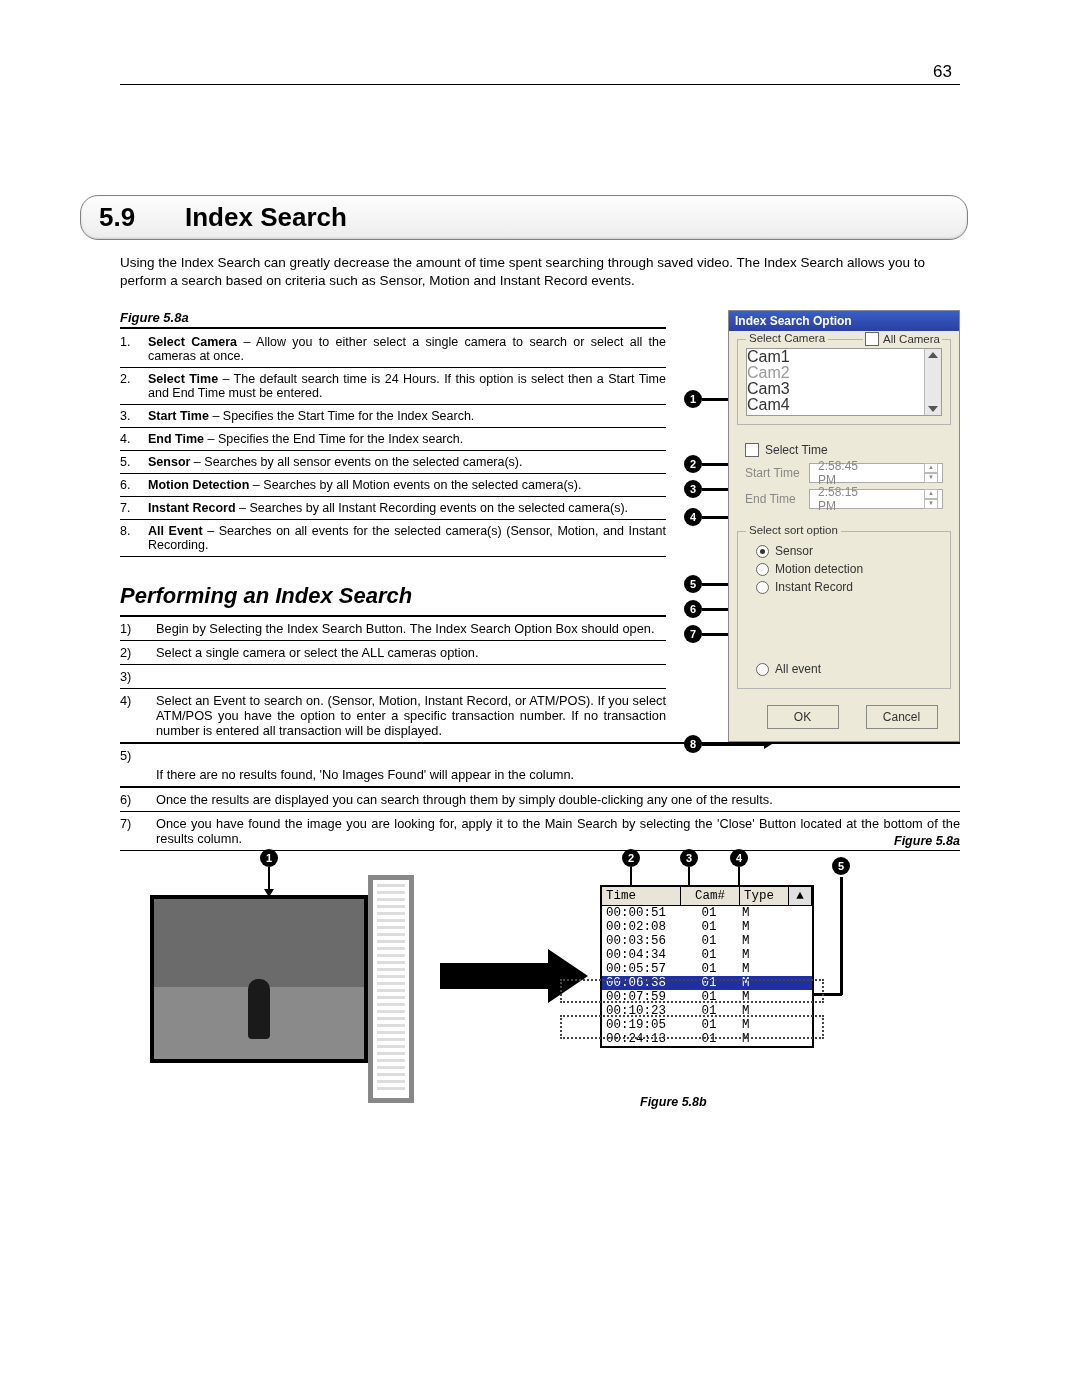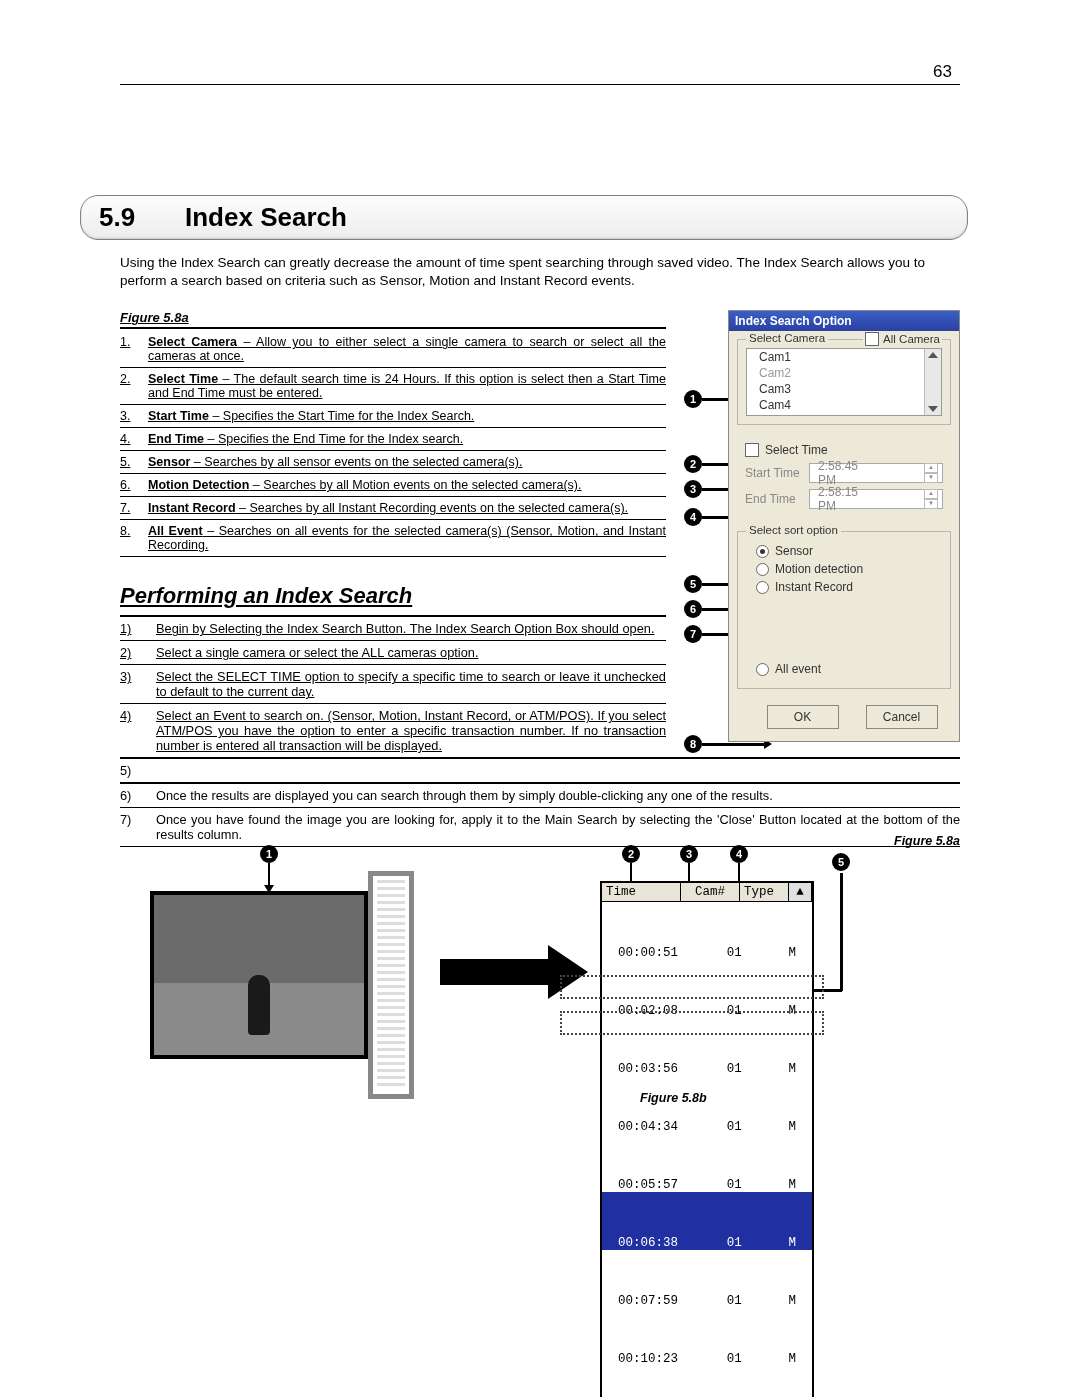--- a/index.html
+++ b/index.html
@@ -49,21 +49,20 @@
     font-weight: bold;
   }
   .intro {
     margin: 14px 0 20px 0;
     font-size: 13.5px;
     line-height: 1.35;
   }
   .twocol {
     display: flex;
     gap: 24px;
-    text-decoration: underline;
   }
   .leftcol {
     flex: 1;
     min-width: 0;
   }
   .figlabel {
     font-style: italic;
     font-weight: bold;
     font-size: 13px;
     margin-bottom: 2px;
@@ -141,23 +140,23 @@
     background: #ece9d8;
     padding: 0 3px;
     font-size: 11.5px;
   }
   .camlist {
     background: #fff;
     border: 1px solid #9a9a9a;
     height: 66px;
     overflow: hidden;
     position: relative;
-    padding-left: 12px;
+    padding-left: 0;
     line-height: 16px;
-    font-size: 12px;
+    font-size: 16px;
   }
   .camlist .cam:nth-child(2){color:#999;}
   .camlist .sb {
     position: absolute; right: 0; top: 0; bottom: 0; width: 16px;
     background: #e8e8e8; border-left: 1px solid #bbb;
   }
   .camlist .sb::before, .camlist .sb::after {
     content: ""; position: absolute; left: 3px; width: 0; height: 0;
     border-left: 5px solid transparent; border-right: 5px solid transparent;
   }
@@ -227,21 +226,21 @@
   .bigarrow .tip{position:absolute;left:108px;top:0;width:0;height:0;border-top:27px solid transparent;border-bottom:27px solid transparent;border-left:40px solid #000;}
 
   .grid{position:absolute;left:480px;top:16px;width:210px;border:2px solid #000;background:#fff;font-family:"Courier New",monospace;font-size:12.5px;}
   .grid .ghead{display:flex;background:#e8e4d8;border-bottom:1px solid #000;}
   .grid .ghead div{padding:2px 4px;border-right:1px solid #000;}
   .grid .ghead div:nth-child(1){width:70px;}
   .grid .ghead div:nth-child(2){width:50px;text-align:center;}
   .grid .ghead div:nth-child(3){flex:1;border-right:none;}
   .grid .ghead .sb{width:14px;background:#e0e0e0;border-left:1px solid #000;display:flex;align-items:flex-start;justify-content:center;}
   .grid .grow{display:flex;}
-  .grid .grow div{padding:0 16px;margin-top:44px;}
+  .grid .grow div{padding:0 4px;}
   .grid .grow div:nth-child(1){width:70px;}
   .grid .grow div:nth-child(2){width:50px;text-align:center;}
   .grid .grow div:nth-child(3){flex:1;}
   .grid .grow.sel{background:#2030a0;color:#fff;}
   .dashbox{position:absolute;border:2.5px dotted #444;}
   .align-right-checkbox{position:absolute;right:8px;top:-8px;background:#ece9d8;padding:0 2px;display:flex;align-items:center;gap:4px;font-size:11.5px;}
   .botcap{position:absolute;left:520px;top:226px;font-style:italic;font-weight:bold;font-size:12.5px;}
 </style>
 </head>
 <body>
@@ -301,21 +300,20 @@
           <div class="row">
             <span>1)</span>
             <span>Begin by Selecting the Index Search Button. The Index Search Option Box should open.</span>
           </div>
           <div class="row">
             <span>2)</span>
             <span>Select a single camera or select the ALL cameras option.</span>
           </div>
           <div class="row">
             <span>3)</span>
-            <span>Select the SELECT TIME option to specify a specific time to search or leave it unchecked to default to the current day.</span>
           </div>
           <div class="row">
             <span>4)</span>
             <span>Select an Event to search on. (Sensor, Motion, Instant Record, or ATM/POS). If you select ATM/POS you have the option to enter a specific transaction number. If no transaction number is entered all transaction will be displayed.</span>
           </div>
         </div>
     </div>
 
     <div class="dlgwrap">
 
@@ -433,20 +431,23 @@
       </div>
       <div class="figcap">Figure 5.8a</div>
     </div>
   </div>
 
   <div class="steps" id="steps-bottom">
       <div class="row">
         <span>5)</span>
       </div>
     </div>
+  <div class="steps">
+      <div class="notes" style="border-top:none;padding-top:0;">If there are no results found, 'No Images Found' will appear in the column.</div>
+    </div>
   <div class="steps" id="steps-after">
       <div class="row">
         <span>6)</span>
         <span>Once the results are displayed you can search through them by simply double-clicking any one of the results.</span>
       </div>
       <div class="row">
         <span>7)</span>
         <span>Once you have found the image you are looking for, apply it to the Main Search by selecting the 'Close' Button located at the bottom of the results column.</span>
       </div>
     </div>

